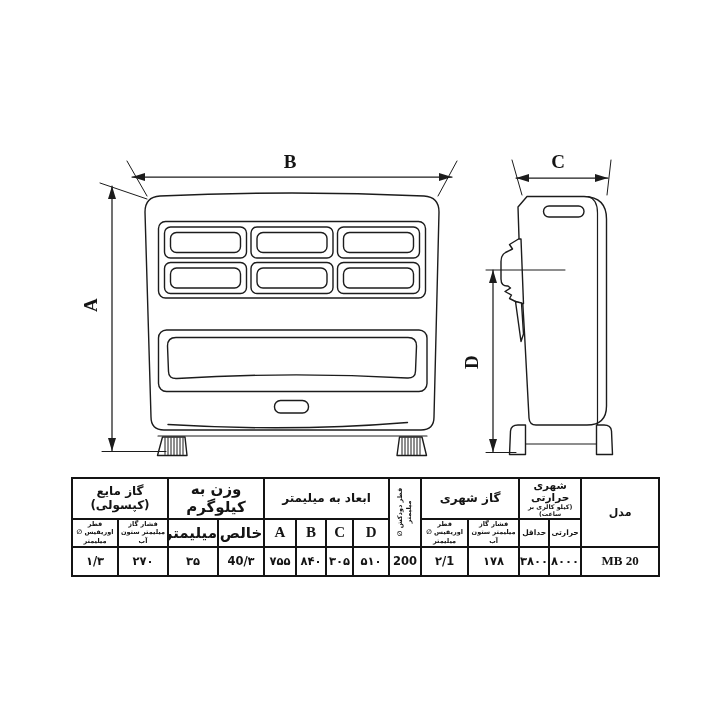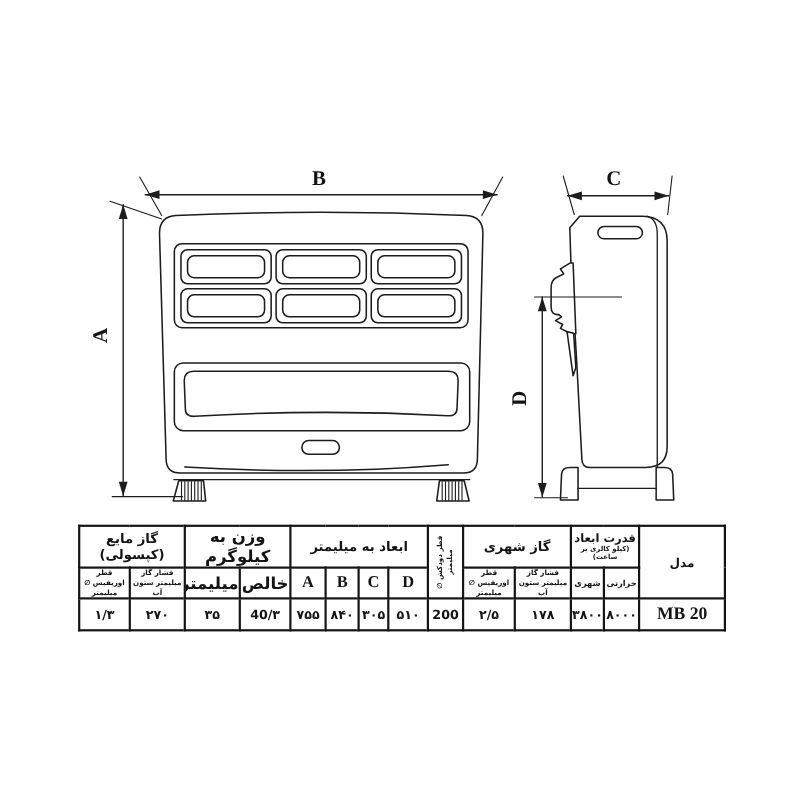--- a/index.html
+++ b/index.html
@@ -17,21 +17,21 @@
   tr.row-val{height:29px;}
   .h-group{font-size:12px;}
   .h-model{font-size:11px;}
   .h-heat{font-size:10.5px;line-height:1.15;}
   .h-heat .sub{font-size:6.3px;font-weight:bold;}
   .h-small{font-size:6.5px;line-height:1.35;}
   .h-mm{font-size:7.5px;}
   .h-weight{font-size:15px;}
   .h-dimletter{font-family:"Liberation Serif","DejaVu Serif",serif;font-size:15px;}
   .v-num{font-size:11.5px;margin-left:48px;}
-  .v-model{font-family:"Liberation Serif","DejaVu Serif",serif;font-size:16px;direction:ltr;}
+  .v-model{font-family:"Liberation Serif","DejaVu Serif",serif;font-size:13px;direction:ltr;}
   .red{color:var(--accent,#e01217);}
   td.flue-cell{position:relative;}
   .flue-rot{position:absolute;left:50%;top:50%;width:58px;
             transform:translate(-50%,-50%) rotate(-90deg);
             font-size:6.5px;font-weight:bold;line-height:1.4;text-align:center;}
 </style>
 </head>
 <body>
 
 <div class="canvas">
@@ -131,37 +131,37 @@
         <col style="width:32px">
       <col style="width:46px">
         <col style="width:50px">
         <col style="width:50px">
         <col style="width:46px">
     </colgroup>
     <tbody>
         <tr class="row-group">
       <td rowspan="2" class="h-model">مدل</td>
       <td colspan="2" class="h-heat">
-        <div>قدرت ابعاد</div>
+        <div>شهری حرارتی</div>
         <div class="sub">(کیلو کالری بر ساعت)</div>
       </td>
       <td colspan="2" class="h-group">گاز شهری</td>
       <td rowspan="2" class="flue-cell">
         <div class="flue-rot">
           <div>قطر دودکش ∅</div>
           <div>میلیمتر</div>
         </div>
       </td>
       <td colspan="4" class="h-group">ابعاد به میلیمتر</td>
       <td colspan="2" class="h-group h-weight">وزن به کیلوگرم</td>
       <td colspan="2" class="h-group red">گاز مایع (کپسولی)</td>
     </tr>
     <tr class="row-sub">
       <td class="h-mm">حرارتی</td>
-      <td class="h-mm">شهری</td>
+      <td class="h-mm">حداقل</td>
       <td class="h-small">
         <div>فشار گاز</div>
         <div>میلیمتر ستون آب</div>
       </td>
       <td class="h-small">
         <div>قطر اوریفیس ∅</div>
         <div>میلیمتر</div>
       </td>
       <td class="h-dimletter">D</td>
       <td class="h-dimletter">C</td>
@@ -176,21 +176,21 @@
       <td class="h-small red">
         <div>قطر اوریفیس ∅</div>
         <div>میلیمتر</div>
       </td>
     </tr>
     <tr class="row-val">
       <td class="v-model">MB 20</td>
       <td class="v-num">۸۰۰۰</td>
       <td class="v-num">۳۸۰۰</td>
       <td class="v-num">۱۷۸</td>
-      <td class="v-num">۲/۵</td>
+      <td class="v-num">۲/1</td>
       <td class="v-num">200</td>
       <td class="v-num">۵۱۰</td>
       <td class="v-num">۳۰۵</td>
       <td class="v-num">۸۴۰</td>
       <td class="v-num">۷۵۵</td>
       <td class="v-num">40/۳</td>
       <td class="v-num">۳۵</td>
       <td class="v-num red">۲۷۰</td>
       <td class="v-num red">۱/۳</td>
     </tr>

